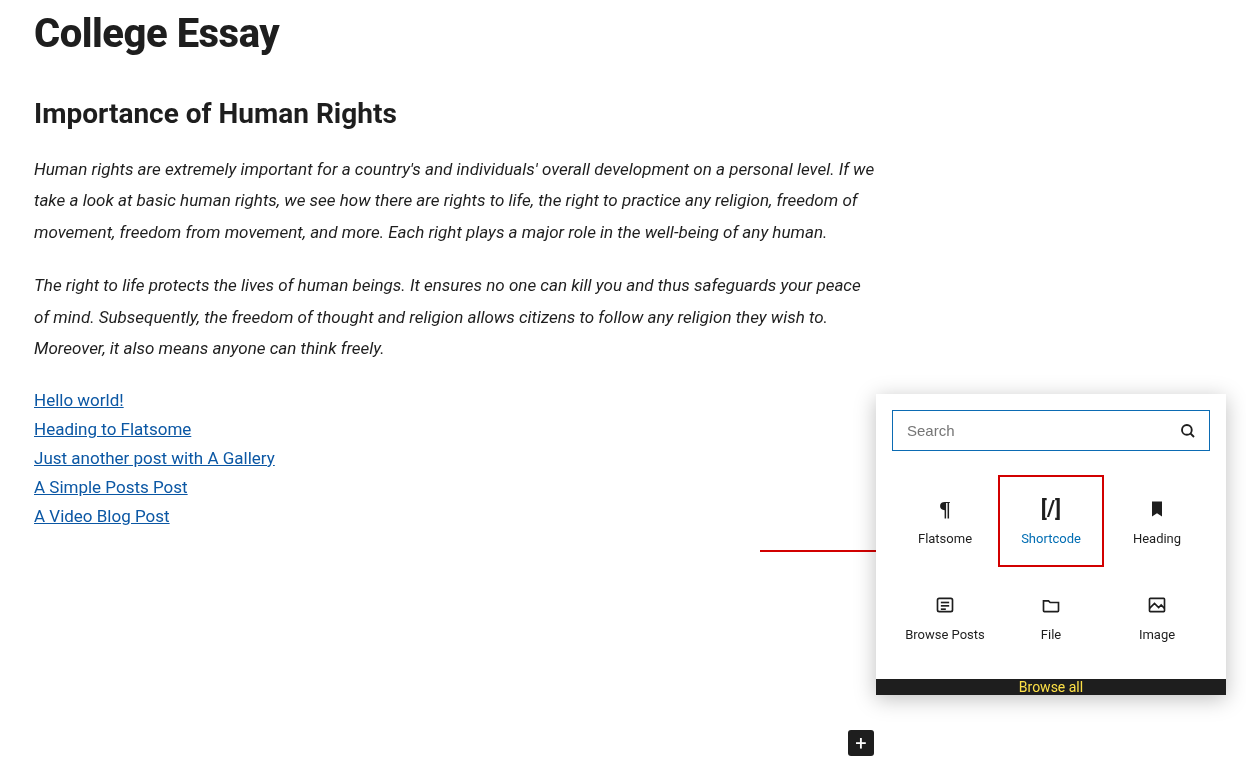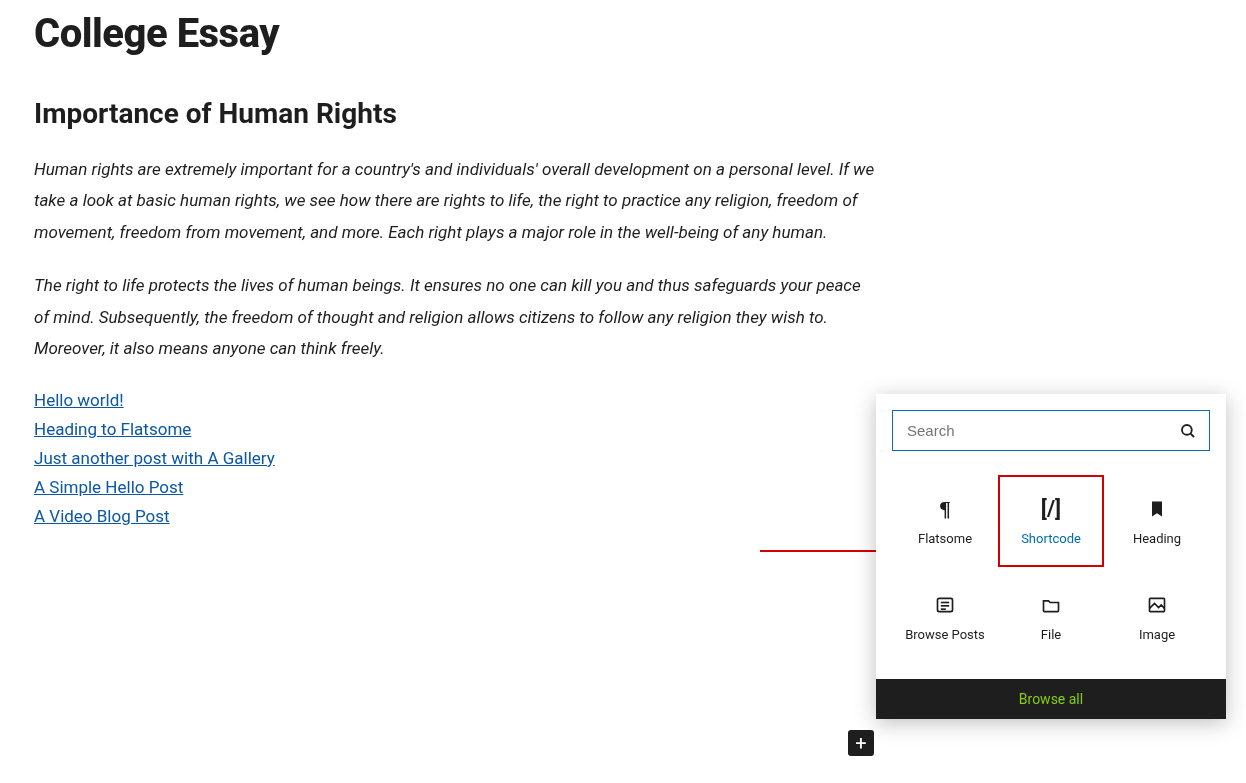--- a/index.html
+++ b/index.html
@@ -124,23 +124,23 @@
     width: 24px;
     height: 24px;
     color: #1e1e1e;
     display:flex;
     align-items:center;
     justify-content:center;
     font-size:22px;
   }
   .browse {
     background: #1e1e1e;
-    color: #84cc16;
+    color: #fde047;
     text-align: center;
-    padding: 12px 0;
+    padding: 0 0;
     font-size: 14px;
     cursor: pointer;
   }
   .add-btn {
     position: absolute;
     top: 730px;
     left: 848px;
     width: 26px;
     height: 26px;
     background: #1e1e1e;
@@ -183,21 +183,21 @@
 
   <p class="body">Human rights are extremely important for a country's and individuals' overall development on a personal level. If we take a look at basic human rights, we see how there are rights to life, the right to practice any religion, freedom of movement, freedom from movement, and more. Each right plays a major role in the well-being of any human.</p>
 
   <p class="body">The right to life protects the lives of human beings. It ensures no one can kill you and thus safeguards your peace of mind. Subsequently, the freedom of thought and religion allows citizens to follow any religion they wish to. Moreover, it also means anyone can think freely.</p>
 
 
   <ul class="post-list">
     <li><a href="#">Hello world!</a></li>
     <li><a href="#">Heading to Flatsome</a></li>
     <li><a href="#">Just another post with A Gallery</a></li>
-    <li><a href="#">A Simple Hello Post</a></li>
+    <li><a href="#">A Simple Posts Post</a></li>
     <li><a href="#">A Video Blog Post</a></li>
   </ul>
 </div>
 
 <div class="arrow"></div>
 
 <div class="inserter">
   <div class="inserter-inner">
     <div class="search">
       <input type="text" placeholder="Search" style="">

